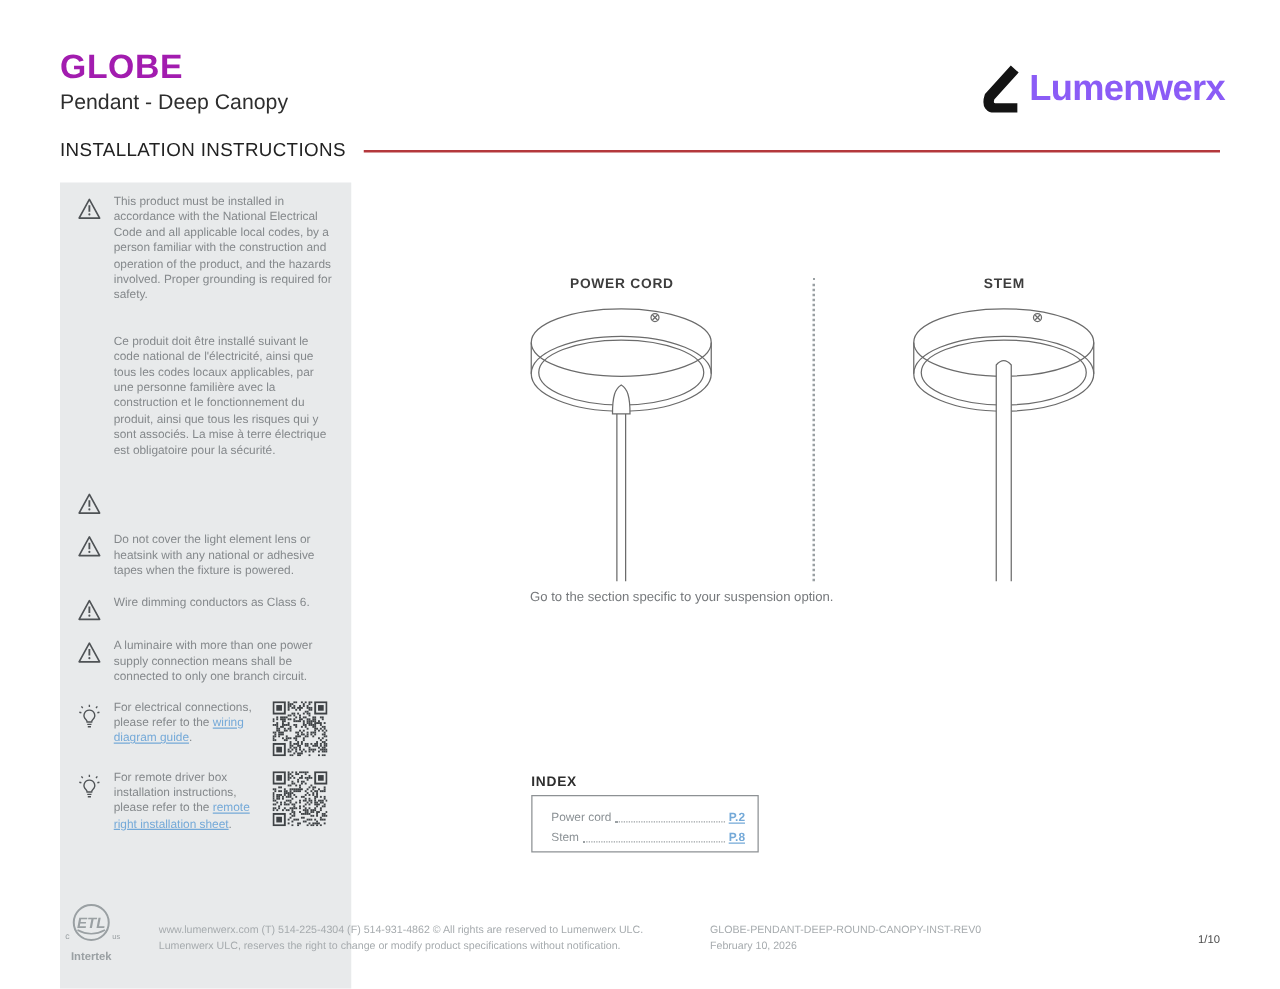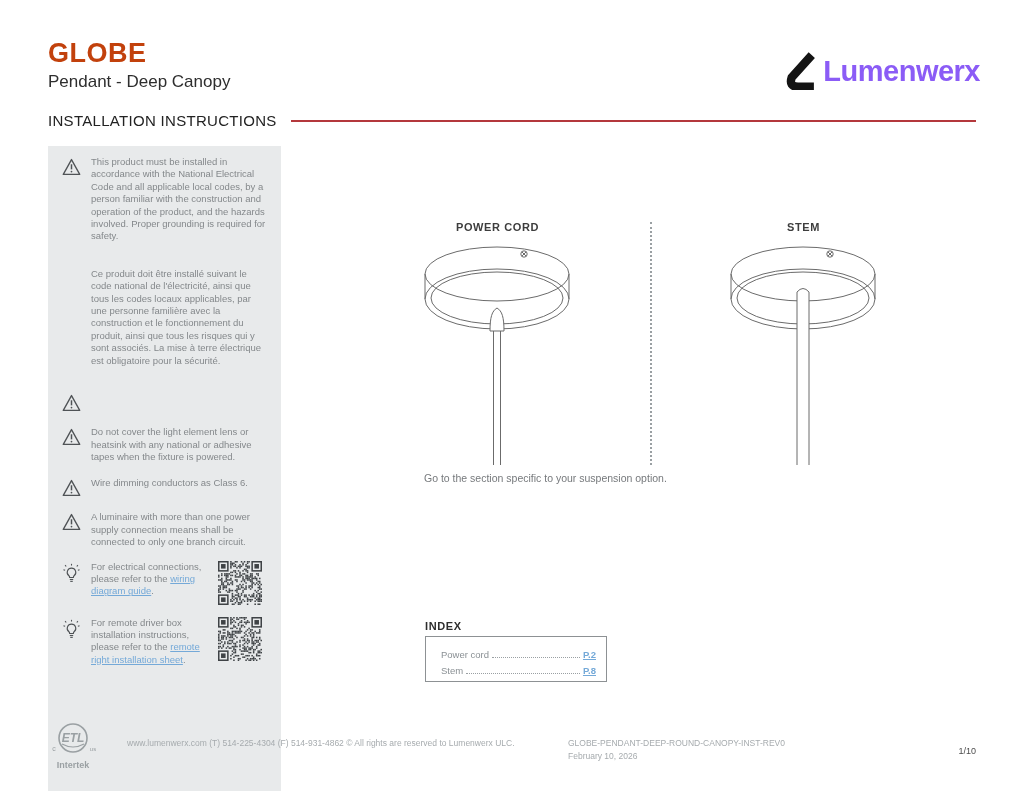--- a/index.html
+++ b/index.html
@@ -1,21 +1,21 @@
 <!DOCTYPE html>
 <html><head>
 <meta charset="utf-8">
 <style>
   * { margin:0; padding:0; box-sizing:border-box; }
   html,body { background:#ffffff; }
   body { font-family:"Liberation Sans", sans-serif; }
   .page { position:relative; width:1024px; height:791px; background:#fff; overflow:hidden; }
 
   
-  .product-title { position:absolute; left:48px; top:38px; font-size:27px; font-weight:700; letter-spacing:.5px; color:#c2410c; }
+  .product-title { position:absolute; left:48px; top:38px; font-size:27px; font-weight:700; letter-spacing:.5px; color:#a21caf; }
   .product-subtitle { position:absolute; left:48px; top:72px; font-size:17px; color:#2e2e2e; }
   .brand-logo { position:absolute; right:44px; top:52px; display:flex; align-items:center; gap:7px; }
   .brand-logo svg { width:38px; height:38px; }
   .brand-name { font-size:29px; font-weight:700; color:#8b5cf6; letter-spacing:-.5px; }
 
   .section-row { position:absolute; left:48px; top:112px; width:928px; display:flex; align-items:center; gap:14px; }
   .section-title { font-size:15px; color:#222; letter-spacing:.3px; white-space:nowrap; }
   .rule-red { flex:1; height:2px; background:#b4383c; }
 
   
@@ -789,20 +789,21 @@
     <circle cx="27" cy="19" r="14" fill="none" stroke="#9aa0a3" stroke-width="1.6"></circle>
     <path d="M16 25 Q27 31 38 25" fill="none" stroke="#9aa0a3" stroke-width="1.2"></path>
     <text x="27" y="23" text-anchor="middle" font-size="12" font-weight="bold" font-style="italic" fill="#9aa0a3" font-family="Liberation Sans, sans-serif">ETL</text>
     <text x="8" y="32" text-anchor="middle" font-size="7" fill="#9aa0a3" font-family="Liberation Sans, sans-serif">c</text>
     <text x="47" y="32" text-anchor="middle" font-size="6" fill="#9aa0a3" font-family="Liberation Sans, sans-serif">us</text>
     <text x="27" y="49" text-anchor="middle" font-size="9" font-weight="bold" fill="#9aa0a3" font-family="Liberation Sans, sans-serif">Intertek</text>
   </svg>
 
   <div class="footer-text footer-contact">
     <div>www.lumenwerx.com  (T) 514-225-4304  (F) 514-931-4862 © All rights are reserved to Lumenwerx ULC.</div>
+    <div>Lumenwerx ULC, reserves the right to change or modify product specifications without notification.</div>
   </div>
 
   <div class="footer-text footer-doc">
     <div>GLOBE-PENDANT-DEEP-ROUND-CANOPY-INST-REV0</div>
     <div>February 10, 2026</div>
   </div>
 
   <div class="footer-page">1/10</div>
 
 </div>

